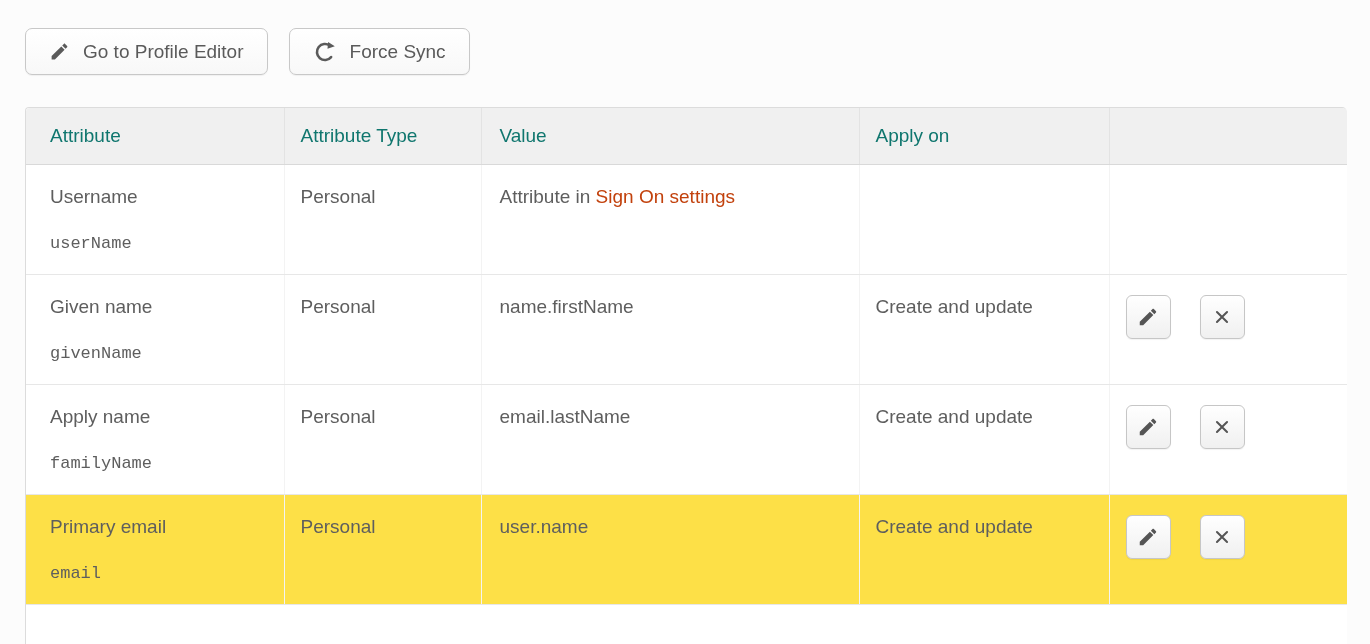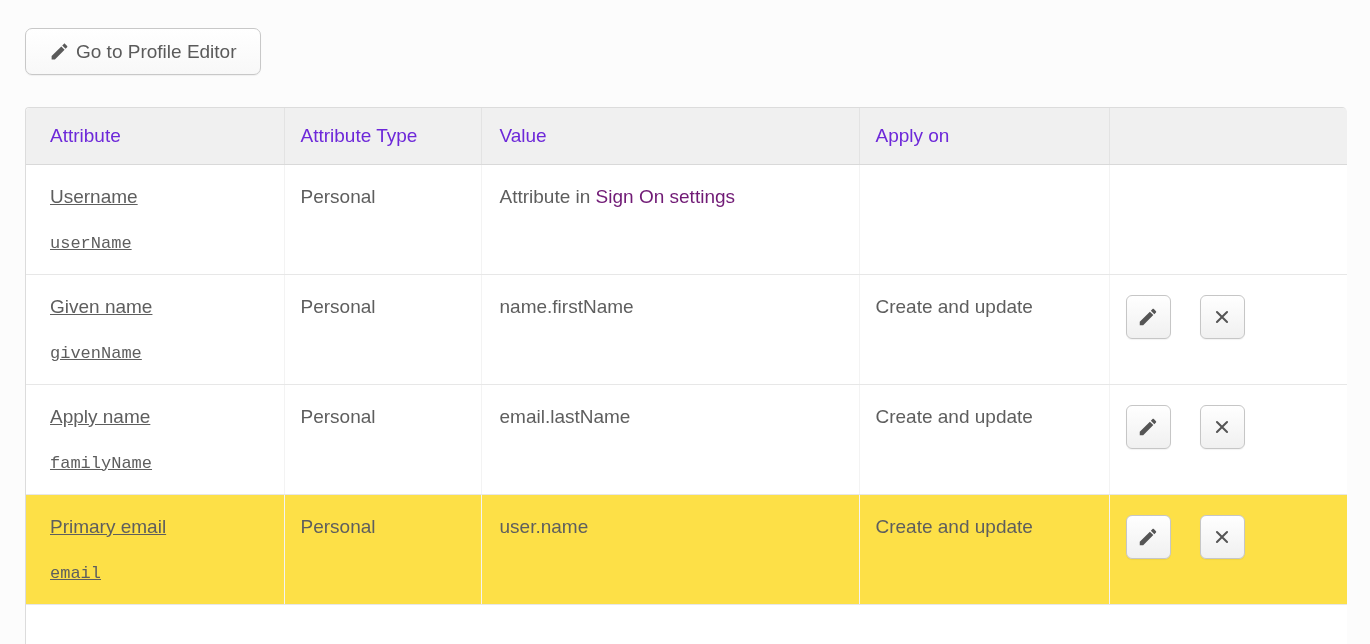--- a/index.html
+++ b/index.html
@@ -9,21 +9,21 @@
     background: #fcfcfc;
     font-family: "Liberation Sans", sans-serif;
     color: #5e5e5e;
     overflow: hidden;
     position: relative;
   }
 
   
   .toolbar { position: absolute; left: 25px; top: 28px; display: flex; gap: 21px; }
   .btn {
-    display: inline-flex; align-items: center; gap: 6px;
+    display: inline-flex; align-items: center; gap: 13px;
     height: 47px; padding: 0 23px;
     background: linear-gradient(#ffffff, #f8f8f8);
     border: 1px solid #c8c8c8; border-radius: 7px;
     font-family: "Liberation Sans", sans-serif;
     font-size: 19px; color: #5a5a5a;
     box-shadow: 0 1px 1px rgba(0,0,0,0.05);
     cursor: pointer; white-space: nowrap;
   }
   .btn svg { display: block; }
 
@@ -31,45 +31,45 @@
   .table-wrap {
     position: absolute; left: 25px; top: 107px; width: 1321px;
     background: #ffffff;
     border: 1px solid #dcdcdc; border-bottom: none;
     border-radius: 4px 4px 0 0;
   }
   table { width: 100%; border-collapse: collapse; table-layout: fixed; }
   thead th {
     height: 56px; background: #f0f0f0;
     border-bottom: 1px solid #d9d9d9; border-right: 1px solid #e3e3e3;
-    font-weight: normal; font-size: 19px; color: #6d28d9;
+    font-weight: normal; font-size: 19px; color: #0f766e;
     text-align: left; padding: 0 0 0 16px; vertical-align: middle;
   }
   thead th:first-child { padding-left: 24px; border-top-left-radius: 4px; }
   thead th.col-value { padding-left: 18px; }
   thead th:last-child { border-right: none; border-top-right-radius: 4px; }
 
   tbody td {
     height: 110px; vertical-align: top;
     padding: 21px 0 0 16px;
     border-bottom: 1px solid #e7e7e7; border-right: 1px solid #f3f3f3;
     font-size: 19px; color: #5e5e5e; background: #ffffff;
   }
-  tbody td:first-child { padding-left: 24px; text-decoration: underline; }
+  tbody td:first-child { padding-left: 24px; }
   tbody td.cell-value { padding-left: 18px; }
   tbody td:last-child { border-right: none; padding-top: 20px; }
   tbody tr.row-highlight td { background: #fde047; }
   tbody tr.partial-row td { height: 60px; border-right: none; border-bottom: none; background: #ffffff; }
 
   .attr-label { font-size: 19px; line-height: 22px; }
   .attr-var {
     font-family: "Liberation Mono", "DejaVu Sans Mono", monospace;
     font-size: 17px; margin-top: 26px; color: #5e5e5e;
   }
-  a.sign-on-link { color: #701a75; text-decoration: none; cursor: pointer; }
+  a.sign-on-link { color: #c2410c; text-decoration: none; cursor: pointer; }
 
   .icon-btn {
     width: 45px; height: 44px;
     display: inline-flex; align-items: center; justify-content: center;
     background: linear-gradient(#ffffff, #f0f0f0);
     border: 1px solid #c6c6c6; border-radius: 6px;
     box-shadow: 0 1px 1px rgba(0,0,0,0.05);
     cursor: pointer; padding: 0;
   }
   .icon-btn + .icon-btn { margin-left: 29px; }
@@ -79,20 +79,29 @@
 <body>
 
 <div class="toolbar">
   <button class="btn">
     <span>
       <svg width="21" height="21" viewBox="0 0 24 24" fill="#5a5a5a">
           <path d="M3 17.25V21h3.75L17.81 9.94l-3.75-3.75L3 17.25zM20.71 7.04c.39-.39.39-1.02 0-1.41l-2.34-2.34c-.39-.39-1.02-.39-1.41 0l-1.83 1.83 3.75 3.75 1.83-1.83z"></path>
         </svg>
     </span>
     <span>Go to Profile Editor</span>
+  </button>
+  <button class="btn">
+    <span>
+      <svg width="24" height="24" viewBox="0 0 24 24">
+        <path d="M16.9 5.7 A 8 8 0 1 0 18.1 17.1" fill="none" stroke="#5a5a5a" stroke-width="2.6" stroke-linecap="round"></path>
+        <path d="M15.1 1.9 L21.8 6.3 L14.5 8.8 Z" fill="#5a5a5a"></path>
+      </svg>
+    </span>
+    <span>Force Sync</span>
   </button>
 </div>
 
 <div class="table-wrap">
   <table>
     <colgroup>
       <col style="width:258px">
         <col style="width:197px">
         <col style="width:378px">
         <col style="width:250px">

